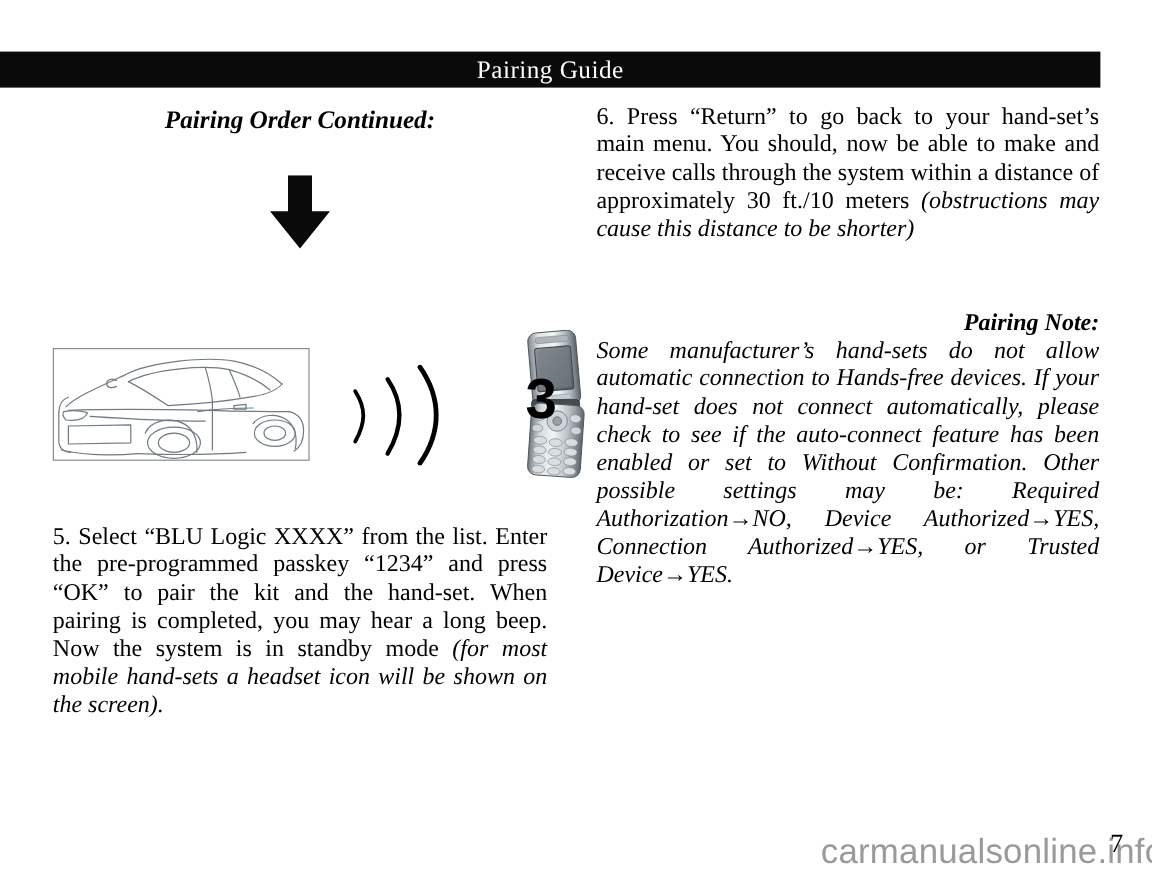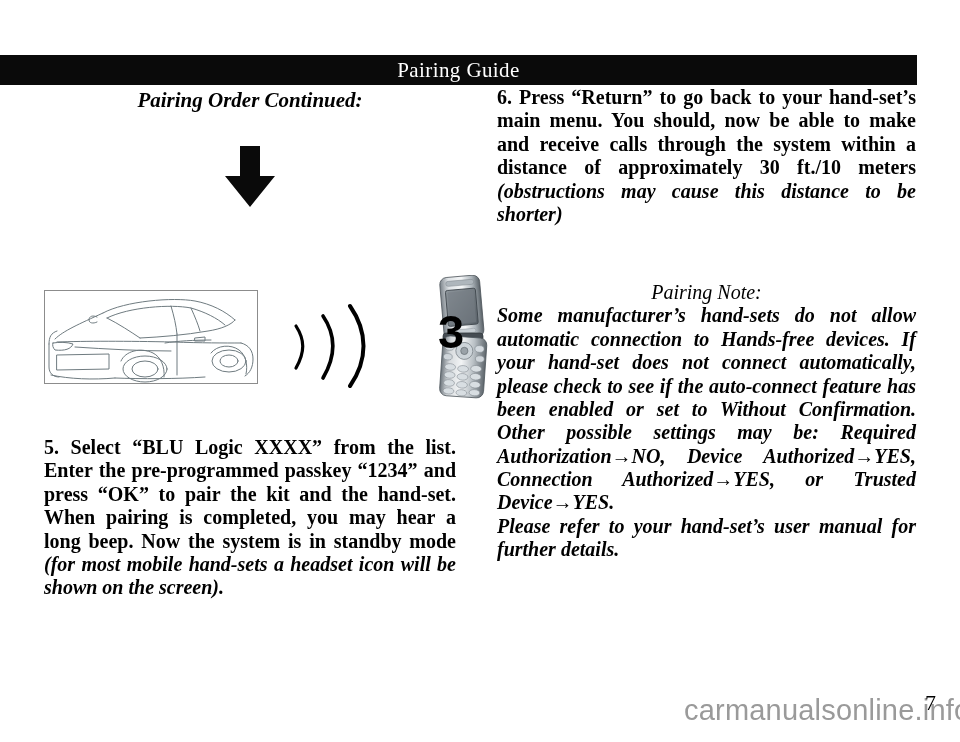--- a/index.html
+++ b/index.html
@@ -20,21 +20,20 @@
   #header-banner {
     position: absolute;
     left: 0;
     top: 43px;
     width: 917px;
     height: 30px;
     background: #0a0a0a;
     display: flex;
     align-items: center;
     justify-content: center;
-    margin-top: 12px;
   }
   #header-title {
     color: #ffffff;
     font-family: "Liberation Serif", "DejaVu Serif", serif;
     font-size: 21px;
     letter-spacing: 0.4px;
     line-height: 1;
     white-space: nowrap;
   }
 
@@ -56,34 +55,33 @@
   .section-heading {
     font-size: 21px;
     font-weight: bold;
     font-style: italic;
     text-align: center;
     line-height: 1.15;
     margin: 0;
   }
   .note-heading {
     font-size: 20px;
-    font-weight: normal;
+    font-weight: bold;
     font-style: italic;
-    text-align: center;
+    text-align: right;
     line-height: 1.2;
     margin: 0;
   }
   .body-par {
     font-size: 20px;
     line-height: 1.17;
     text-align: justify;
     text-justify: inter-word;
     margin: 0;
     hyphens: manual;
-    font-weight: bold;
   }
   .body-par.italic {
     font-style: italic;
   }
   .it { font-style: italic; }
 
   
   #down-arrow-wrap {
     position: absolute;
     left: 222px;
@@ -310,17 +308,16 @@
   <p class="body-par"><span>5. Select “BLU Logic XXXX” from the list. Enter the pre-programmed passkey “1234” and press “OK” to pair the kit and the hand-set. When pairing is completed, you may hear a long beep.  Now the system is in standby mode </span><span class="it">(for most mobile hand-sets a headset icon  will be shown on the screen).</span></p>
 </div>
 
 <div id="right-column">
   <p class="body-par"><span>6. Press “Return” to go back to your hand-set’s main menu.  You should, now be able to make and receive calls through the system within a distance of approximately 30 ft./10 meters </span><span class="it">(obstructions may cause this distance to be shorter)</span></p>
 
   <div style="height:54px"></div>
 
   <h3 class="note-heading">Pairing Note:</h3>
   <p class="body-par italic">Some manufacturer’s hand-sets do not allow automatic connection to Hands-free devices. If your hand-set does not connect automatically, please check to see if the auto-connect feature has been enabled or set to Without Confirmation.  Other possible settings may be: Required Authorization→NO, Device Authorized→YES, Connection Authorized→YES, or Trusted Device→YES.</p>
-  <p class="body-par italic">Please refer to your hand-set’s user manual for further details.</p>
 </div>
 
 <div id="watermark">carmanualsonline.info</div>
 <div id="page-number">7</div>
 
 </body></html>

